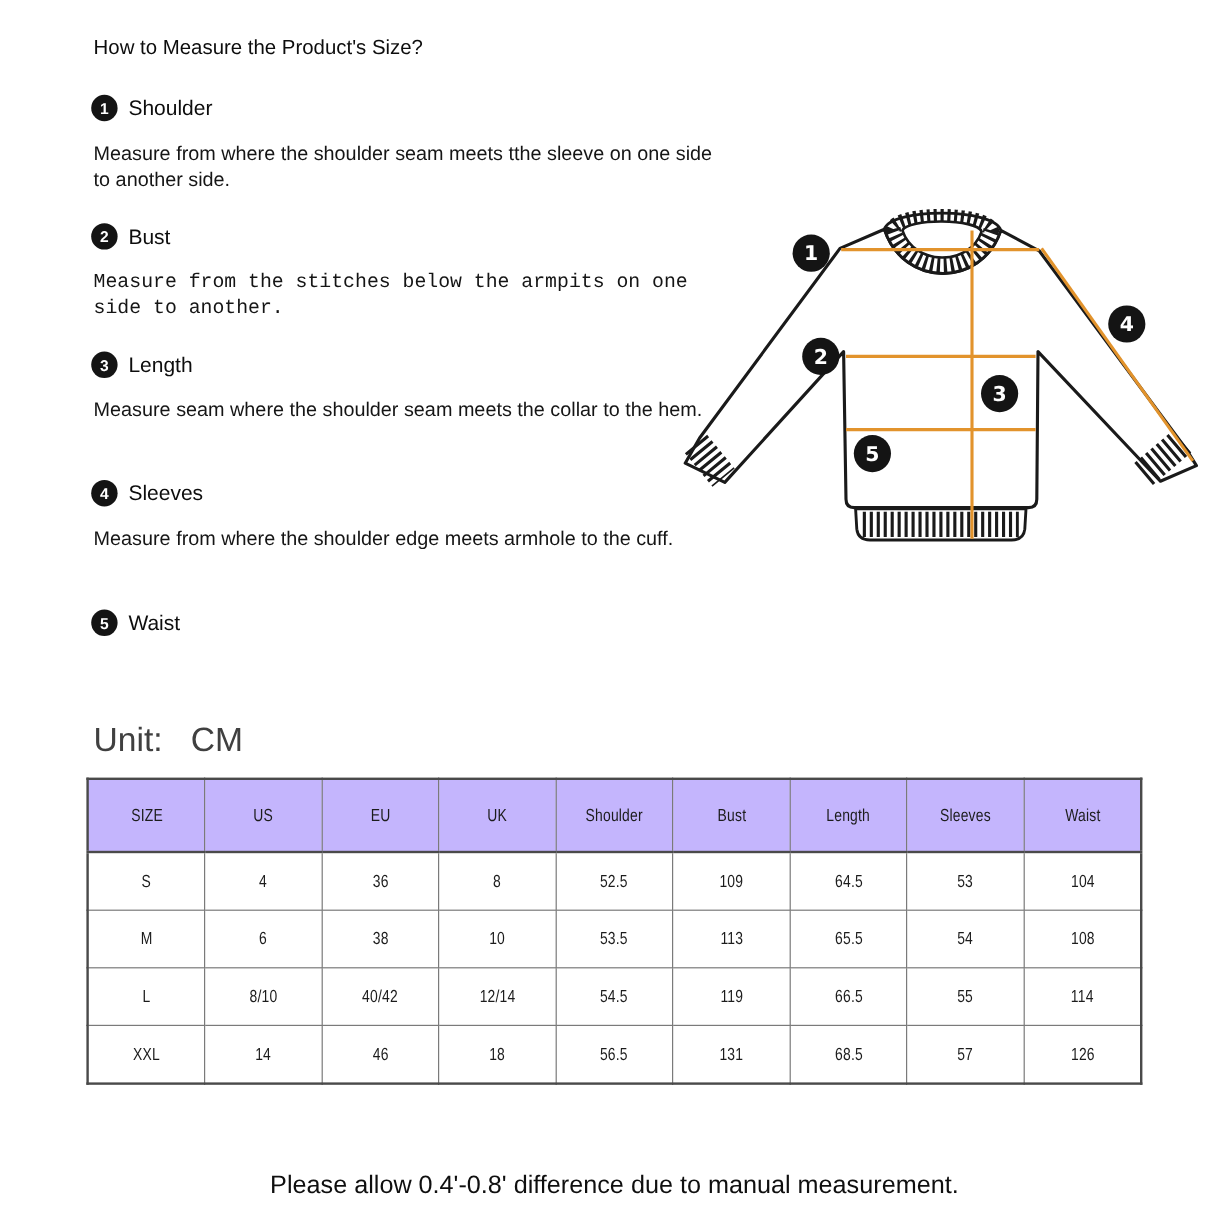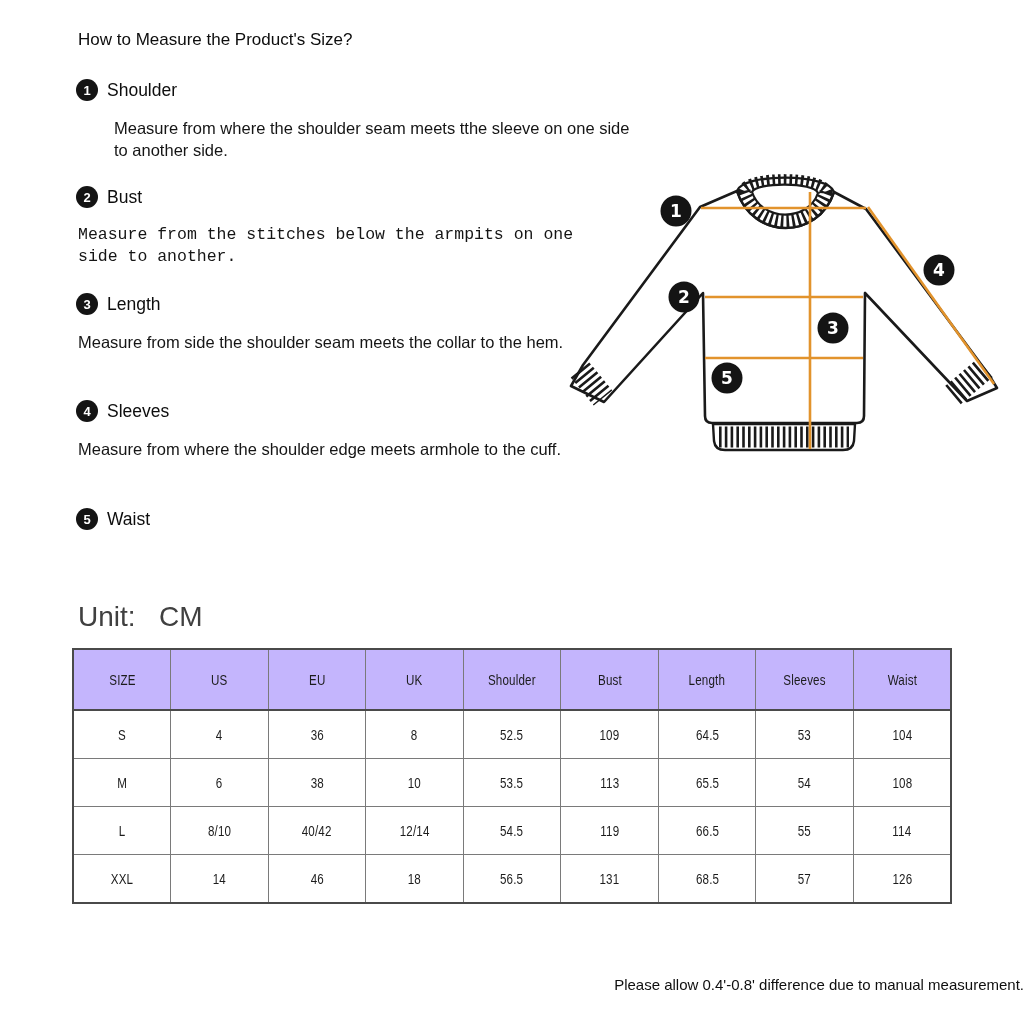--- a/index.html
+++ b/index.html
@@ -20,49 +20,49 @@
   .tablewrap{left:72px;top:648px;width:880px;}
   table.size{width:100%;border-collapse:collapse;table-layout:fixed;
              border:2px solid #4a4a4a;}
   table.size th,table.size td{border:1px solid #7a7a7a;text-align:center;vertical-align:middle;
              padding:0;color:#1c1c1c;}
   table.size thead th{height:59px;background:#c4b5fd;border-bottom:2px solid #4a4a4a;font-weight:normal;}
   table.size tbody td{height:47px;background:#ffffff;}
   .cond{display:inline-block;transform:scaleX(0.8);transform-origin:center;
         font-size:14.5px;letter-spacing:0.2px;}
   
-  .footer-note{left:0;top:976px;width:1024px;text-align:right;font-size:15px;color:#0f0f0f;}
+  .footer-note{left:0;top:976px;width:1024px;text-align:center;font-size:21px;color:#0f0f0f;}
   
   .diagram{left:553px;top:160px;width:462px;height:320px;}
   .marker-num{font-family:"DejaVu Sans",sans-serif;font-weight:bold;font-size:17px;fill:#ffffff;}
 </style>
 </head>
 <body>
 
 <div id="page">
 
   <div class="abs page-title">How to Measure the Product's Size?</div>
 
   <div class="sec" style="top:79px;">
     <span class="badge">1</span>
     <span class="sec-label">Shoulder</span>
   </div>
-  <div class="para" style="top:117px;margin-left:36px;">Measure from where the shoulder seam meets tthe sleeve on one side to another side.</div>
+  <div class="para" style="top:117px;">Measure from where the shoulder seam meets tthe sleeve on one side to another side.</div>
 
   <div class="sec" style="top:186px;">
     <span class="badge">2</span>
     <span class="sec-label">Bust</span>
   </div>
   <div class="para" style="top:224px;font-family:Liberation Mono, monospace;">Measure from the stitches below the armpits on one side to another.</div>
 
   <div class="sec" style="top:293px;">
     <span class="badge">3</span>
     <span class="sec-label">Length</span>
   </div>
-  <div class="para" style="top:331px;">Measure from side the shoulder seam meets the collar to the hem.</div>
+  <div class="para" style="top:331px;">Measure seam where the shoulder seam meets the collar to the hem.</div>
 
   <div class="sec" style="top:400px;">
     <span class="badge">4</span>
     <span class="sec-label">Sleeves</span>
   </div>
   <div class="para" style="top:438px;">Measure from where the shoulder edge meets armhole to the cuff.</div>
 
   <div class="sec" style="top:508px;">
     <span class="badge">5</span>
     <span class="sec-label">Waist</span>

